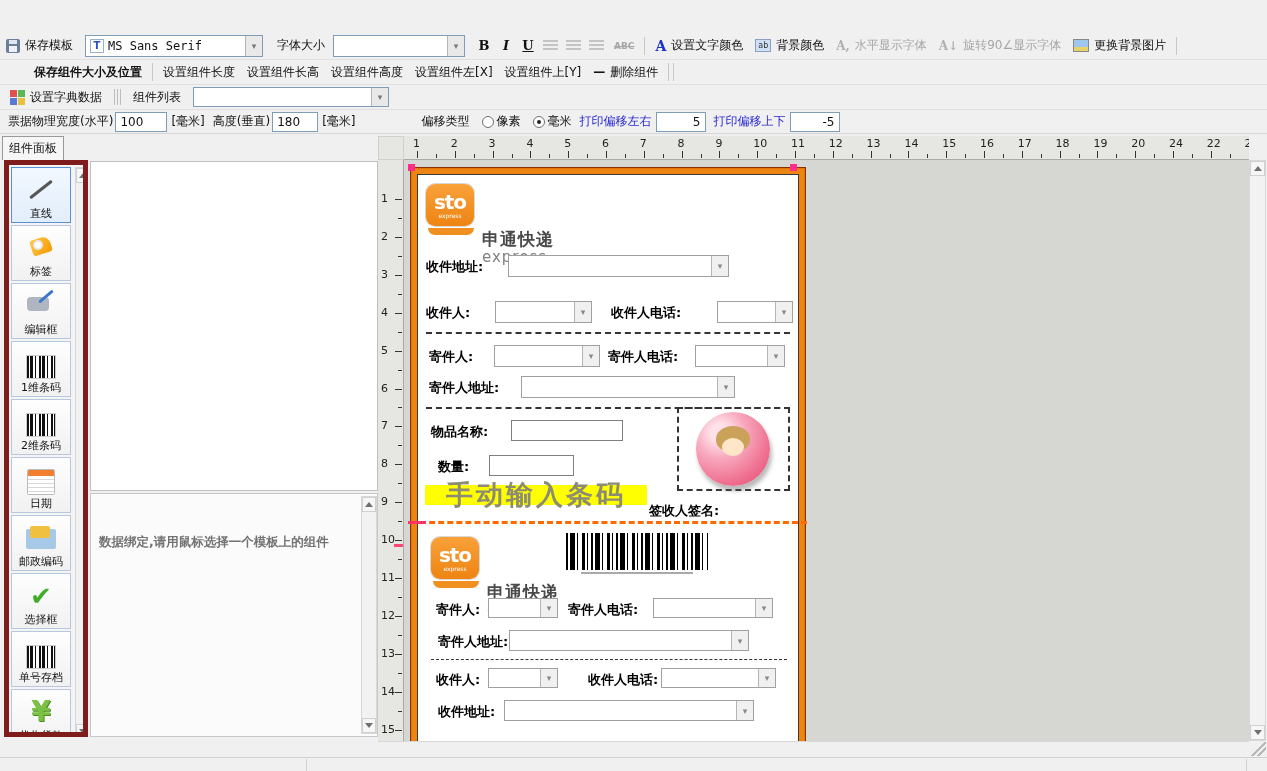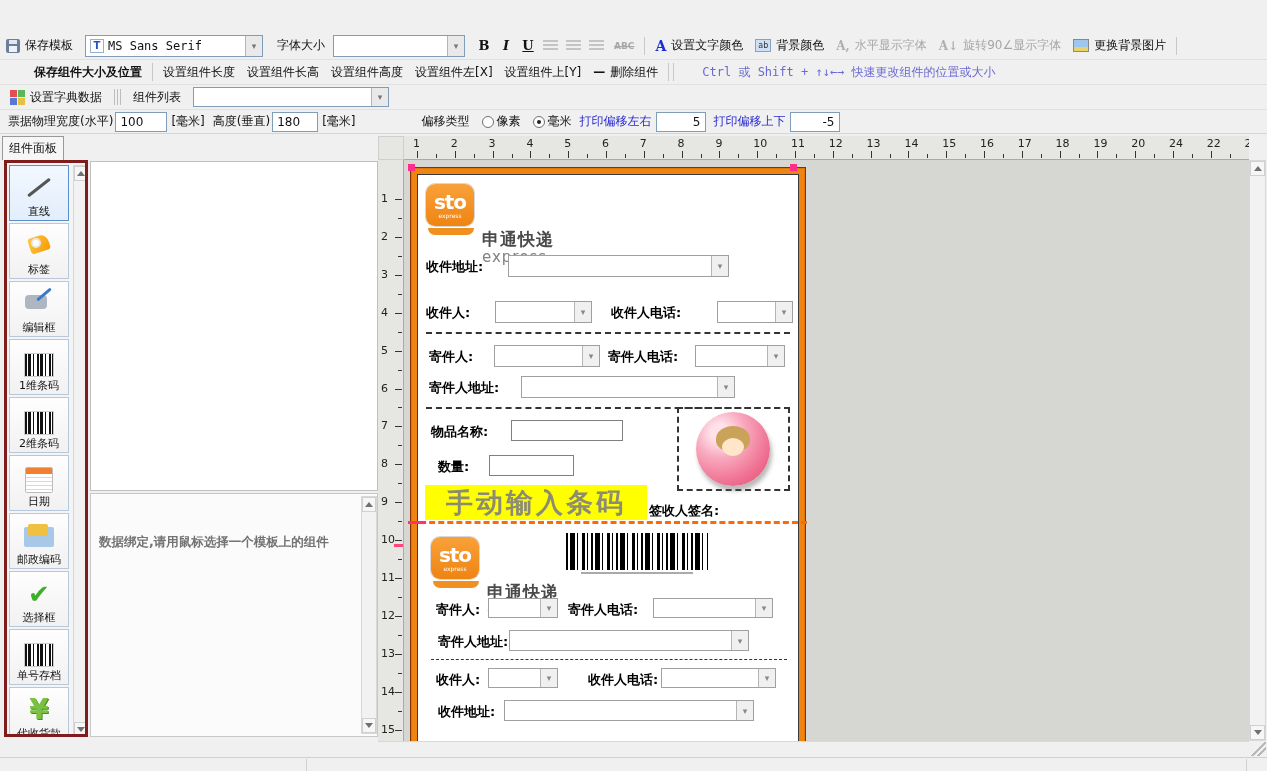--- a/index.html
+++ b/index.html
@@ -57,21 +57,21 @@
   .field { background:#fff; border:1px solid #7f9db9; height:20px; padding:1px 4px; font-size:12px; display:flex; align-items:center; }
   .num-r { justify-content:flex-end; }
   .radio { width:12px; height:12px; border:1px solid #707070; border-radius:50%; background:#fff; position:relative; margin-right:3px; }
   .radio.sel::after { content:""; position:absolute; left:3px; top:3px; width:4px; height:4px; border-radius:50%; background:#222; }
   .radio-item { display:flex; align-items:center; margin-left:12px; }
 
   
   .main { position:absolute; left:0; top:134px; width:1267px; height:623px; background:#f0f0f0; }
 
   .panel-tab { position:absolute; left:2px; top:2px; width:62px; height:24px; background:#f6f6f6; border:1px solid #999; border-bottom:none; display:flex; align-items:center; justify-content:center; font-size:12px; }
-  .tool-panel { position:absolute; left:4px; top:26px; width:84px; height:577px; border:3px solid #7f1d1d; background:#f4f4f4; overflow:hidden; }
+  .tool-panel { position:absolute; left:4px; top:26px; width:84px; height:577px; border:5px solid #7f1d1d; background:#f4f4f4; overflow:hidden; }
   .tool-list { position:absolute; left:2px; top:2px; width:62px; height:573px; overflow:hidden; }
   .tool-btn { width:60px; height:56px; margin-bottom:2px; background:linear-gradient(#fefefe,#f1f1f1); border:1px solid #b8c8dc; display:flex; flex-direction:column; align-items:center; justify-content:flex-end; padding-bottom:2px; }
   .tool-btn.sel { border-color:#5a8fd0; background:linear-gradient(#f2f8ff,#e2eefb); }
   .t-label { font-size:11px; color:#111; line-height:13px; white-space:nowrap; }
   .ic { display:block; width:32px; height:30px; margin-bottom:2px; position:relative; font-style:normal; }
   .ic-line::before { content:""; position:absolute; left:2px; top:13px; width:28px; height:3px; background:#555; transform:rotate(-38deg); border-radius:2px; }
   .ic-tag::before { content:""; position:absolute; left:6px; top:5px; width:20px; height:16px; background:linear-gradient(135deg,#ffc94d,#f59a00); border-radius:3px 8px 3px 3px; transform:rotate(-18deg); }
   .ic-tag::after { content:""; position:absolute; left:8px; top:7px; width:6px; height:6px; border:2px solid #e8e8e8; border-radius:50%; background:#fff; }
   .ic-edit::before { content:""; position:absolute; left:2px; top:6px; width:22px; height:14px; background:#aeb6c2; border-radius:4px; }
   .ic-edit::after { content:""; position:absolute; left:12px; top:4px; width:18px; height:3px; background:#3c78c8; transform:rotate(-40deg); border-radius:2px; }
@@ -209,21 +209,20 @@
     <span class="tbtn">设置组件长高</span>
     <span class="tbtn">设置组件高度</span>
     <span class="tbtn">设置组件左[X]</span>
     <span class="tbtn">设置组件上[Y]</span>
     <div class="tbtn">
       <span style="font-weight:bold">—</span>
       <span>删除组件</span>
     </div>
     <span class="vsep"></span>
       <span class="vsep" style="margin-left:0"></span>
-    <span class="hint-text" style="margin-left:24px; font-family:'DejaVu Sans Mono',monospace">Ctrl 或 Shift + ↑↓←→  快速更改组件的位置或大小</span>
   </div>
 
   <div class="tb tb3">
     <div class="tbtn" style="margin-left:4px">
       <span class="dict-icon">
           <b></b>
           <b></b>
           <b></b>
           <b></b>
         </span>
@@ -502,21 +501,21 @@
         <div class="dash-h" style="left:15px; top:239px; width:364px"></div>
 
         <span class="wlabel" style="left:20px; top:255px">物品名称:</span>
         <div class="winput" style="left:100px; top:252px; width:112px; height:21px"></div>
         <span class="wlabel" style="left:27px; top:290px">数量:</span>
         <div class="winput" style="left:78px; top:287px; width:85px; height:21px"></div>
 
         <div class="dash-box" style="left:266px; top:239px; width:113px; height:84px"></div>
         <div class="mascot" style="left:285px; top:244px"></div>
 
-        <div class="ybox" style="left:14px; top:317px; width:222px; height:35px">
+        <div class="ybox" style="left:14px; top:317px; width:222px; height:20px">
           <span>手动输入条码</span>
         </div>
         <span class="wlabel" style="left:238px; top:334px">签收人签名:</span>
 
         <div class="tear" style="top:353px"></div>
         <span class="tear-mark" style="top:353px"></span>
 
         <div class="sto-logo" style="left:20px; top:369px">
           <span class="sto-badge">
             <span class="sto-word">sto</span>

